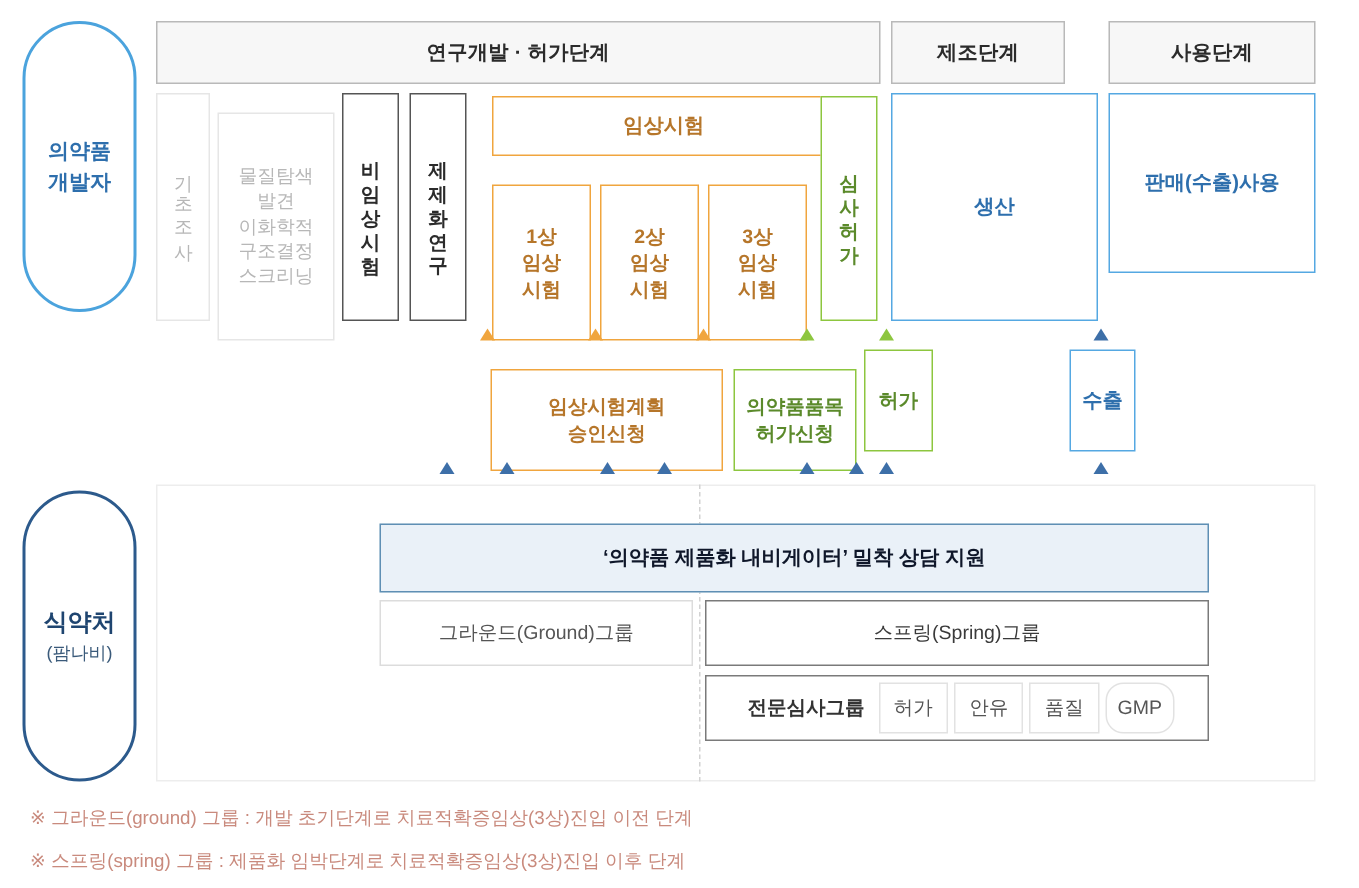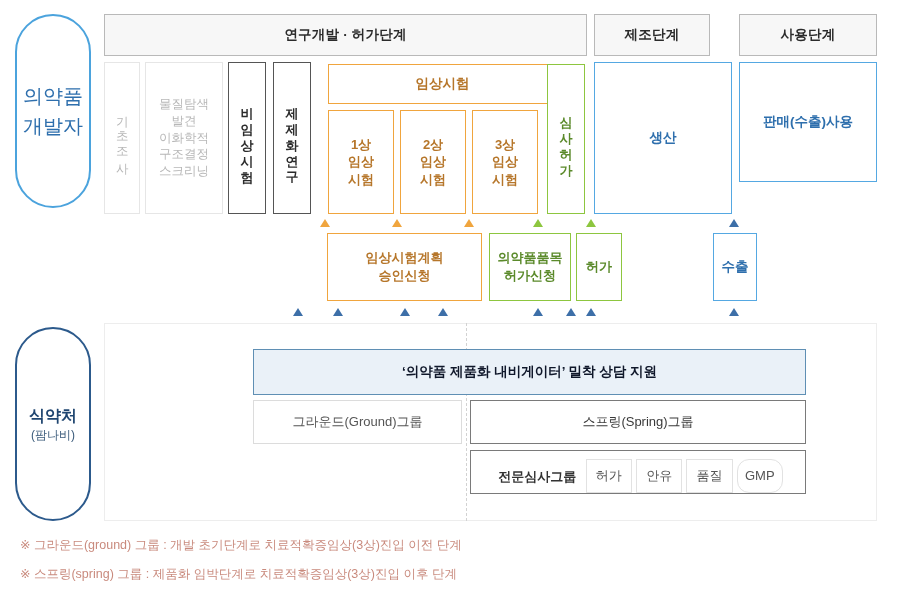--- a/index.html
+++ b/index.html
@@ -38,22 +38,22 @@
     background: #ffffff;
     display: flex;
     flex-direction: column;
     align-items: center;
     justify-content: center;
     text-align: center;
   }
   .pill-dev {
     border: 2px solid #4ba3dd;
     color: #2e6fad;
-    font-size: 20px;
-    font-weight: normal;
+    font-size: 14px;
+    font-weight: bold;
     line-height: 1.5;
   }
   .pill-mfds {
     border: 2px solid #2c5a8c;
     color: #1f4570;
     font-size: 16px;
     font-weight: bold;
     line-height: 1.35;
   }
   .pill-mfds .sub {
@@ -84,21 +84,21 @@
     color: #2b2b2b;
     font-size: 13px;
     font-weight: bold;
   }
   .vtext {
     writing-mode: vertical-rl;
     text-orientation: upright;
     letter-spacing: 3px;
     line-height: 1;
   }
-  .stacked { white-space: pre-line; }
+  .stacked { white-space: pre-line; margin-top: 13px; }
 
   
   .orange-outline {
     border: 1.6px solid #f0a53e;
     color: #b6762a;
     font-size: 13px;
     font-weight: bold;
   }
   .orange-head {
     border: 1.6px solid #f0a53e;
@@ -262,21 +262,21 @@
   <div class="abs panel-bg" style="left:104px; top:323px; width:773px; height:198px;"></div>
 
   <div class="abs dashed-v" style="left:466px; top:323px; height:198px;"></div>
 
   <div class="abs box navigator" style="left:253px; top:349px; width:553px; height:46px;">‘의약품 제품화 내비게이터’ 밀착 상담 지원</div>
 
   <div class="abs box group-light" style="left:253px; top:400px; width:209px; height:44px;">그라운드(Ground)그룹</div>
 
   <div class="abs box group-dark" style="left:470px; top:400px; width:336px; height:44px;">스프링(Spring)그룹</div>
 
-  <div class="abs review-wrap" style="left:470px; top:450px; width:336px; height:44px; display:flex; align-items:flex-end; padding:0 22px;">
+  <div class="abs review-wrap" style="left:470px; top:450px; width:336px; height:44px; display:flex; align-items:center; padding:0 22px;">
     <div class="box review-label" style="width:104px; height:32px;">전문심사그룹</div>
     <div class="box review-cell" style="width:52px; height:32px; margin-left:4px;">허가</div>
     <div class="box review-cell" style="width:52px; height:32px; margin-left:4px;">안유</div>
     <div class="box review-cell" style="width:52px; height:32px; margin-left:4px;">품질</div>
     <div class="box review-cell" style="width:52px; height:32px; margin-left:4px;border-radius:12px;">GMP</div>
   </div>
 
   <div class="abs note" style="left:20px; top:537px;">※ 그라운드(ground) 그룹 : 개발 초기단계로 치료적확증임상(3상)진입 이전 단계</div>
   <div class="abs note" style="left:20px; top:566px;">※ 스프링(spring) 그룹 : 제품화 임박단계로 치료적확증임상(3상)진입 이후 단계</div>
 

